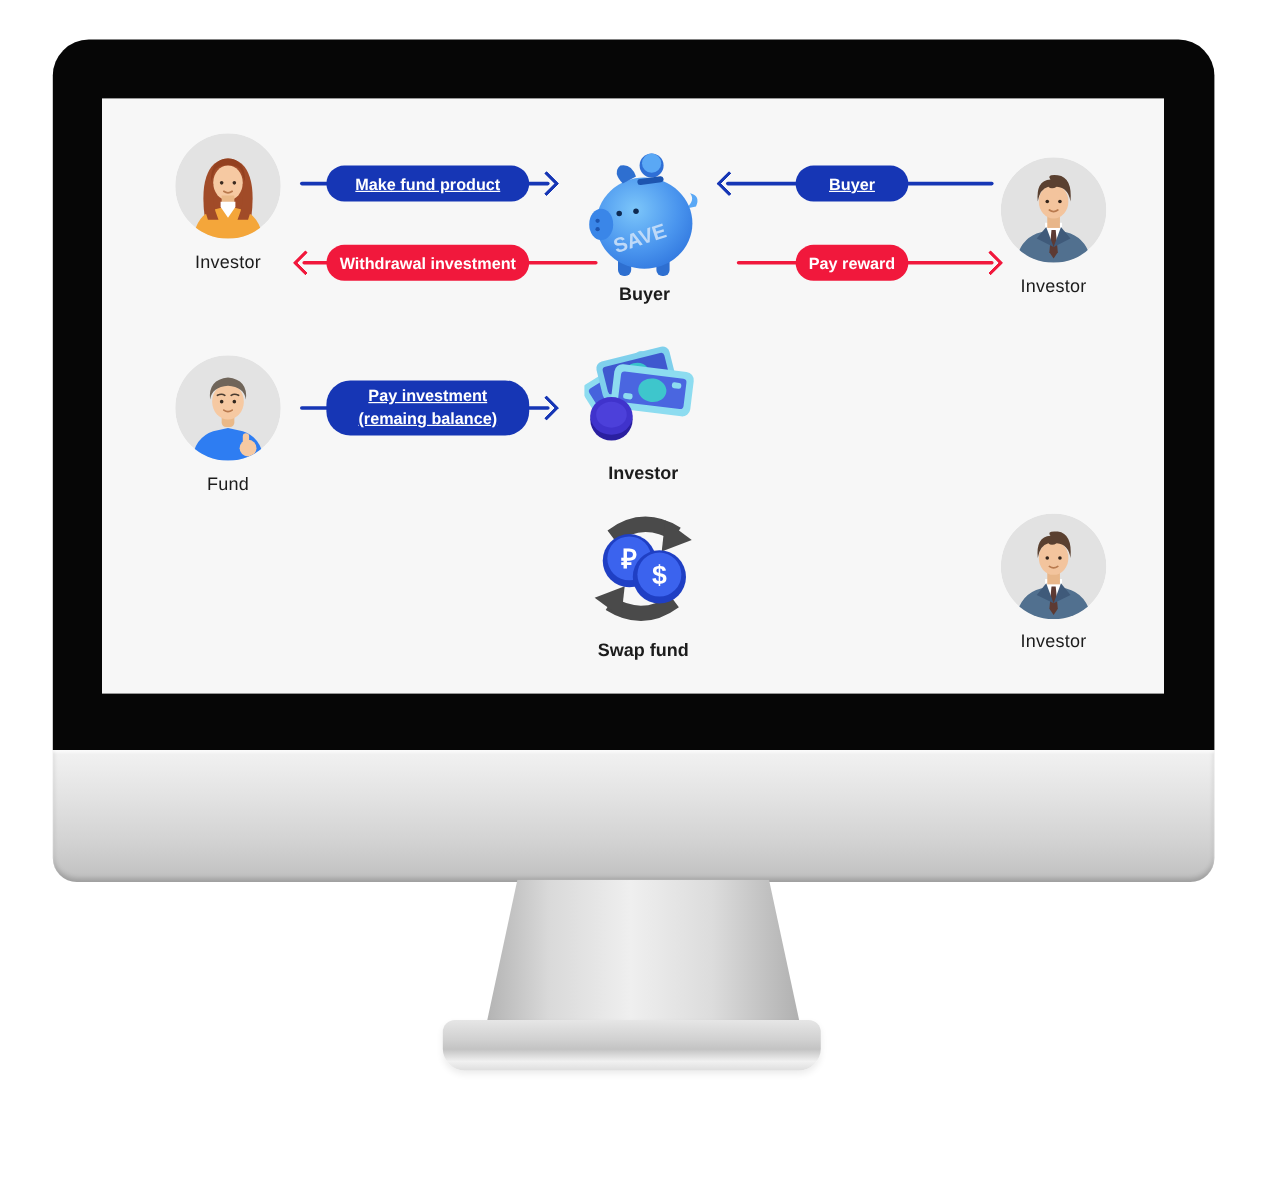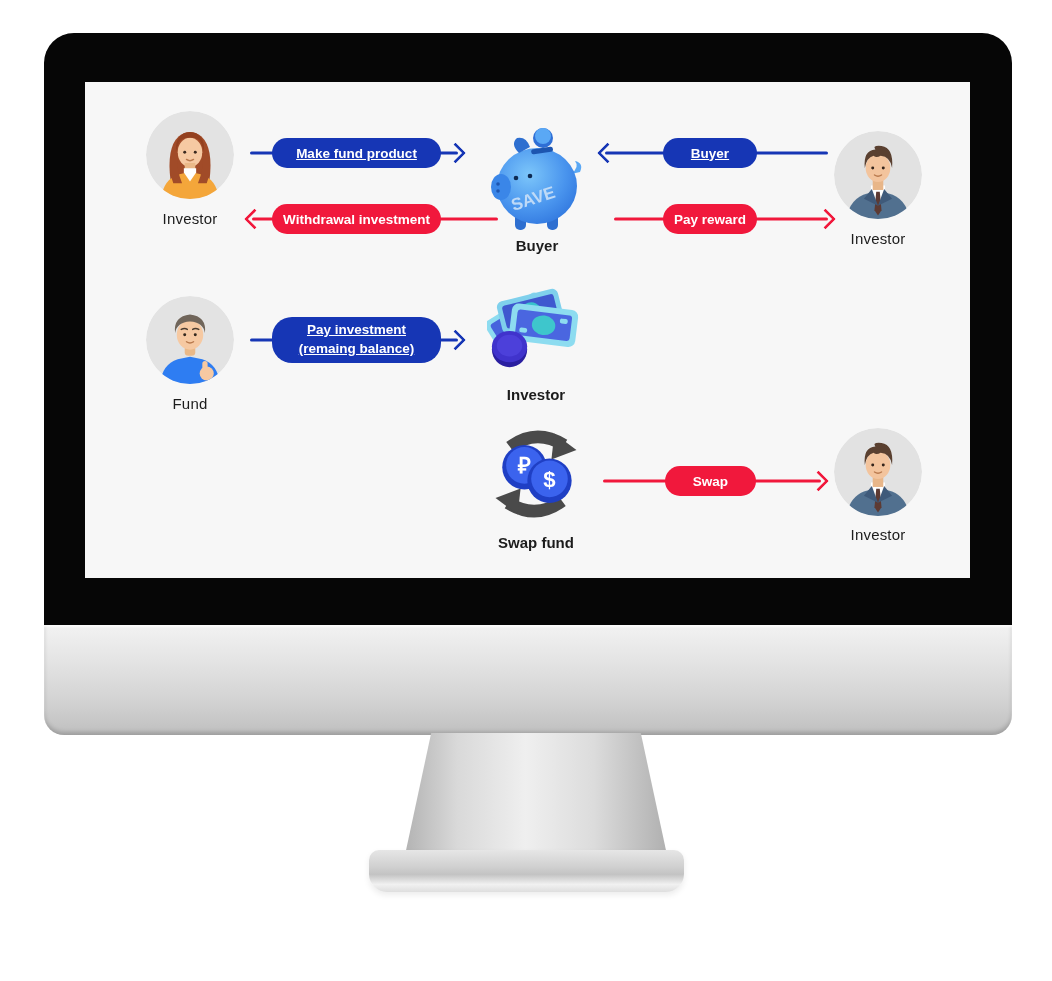--- a/index.html
+++ b/index.html
@@ -215,24 +215,19 @@
         <span>(remaing balance)</span>
       </div>
     </div>
 
     <div class="flow red" style="left:527px;top:124px;width:218px">
       <div class="fline"></div>
       <div class="head r"></div>
       <div class="pill" style="left:51px;width:94px">Pay reward</div>
     </div>
 
-    <div class="flow red" style="left:516px;top:386px;width:222px">
-      <div class="fline"></div>
-      <div class="head r"></div>
-      <div class="pill" style="left:64px;width:91px">Swap</div>
-    </div>
 
   </div>
 </div>
 
 <div class="monitor-chin"></div>
 <div class="stand-neck"></div>
 <div class="stand-foot"></div>
 
 </body></html>

